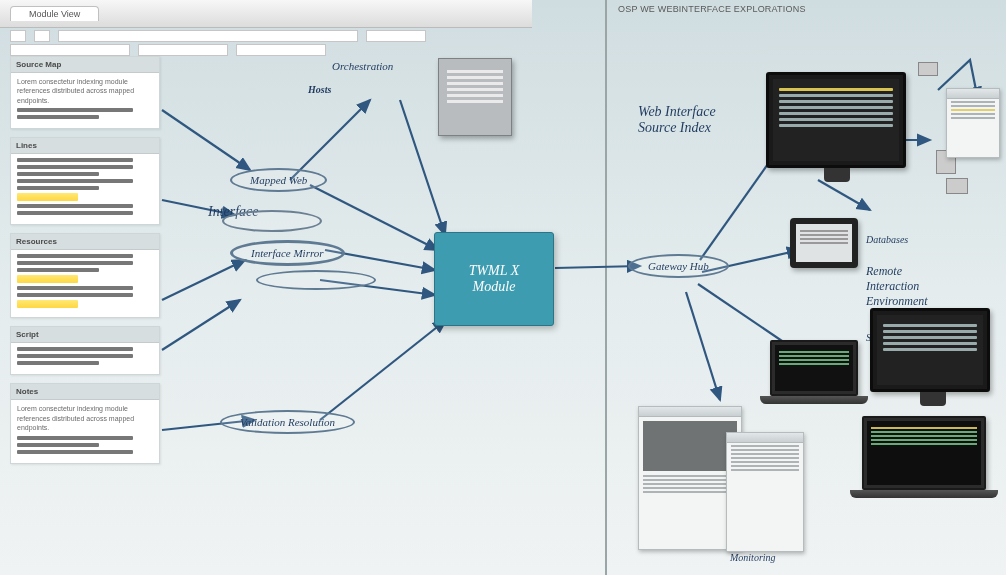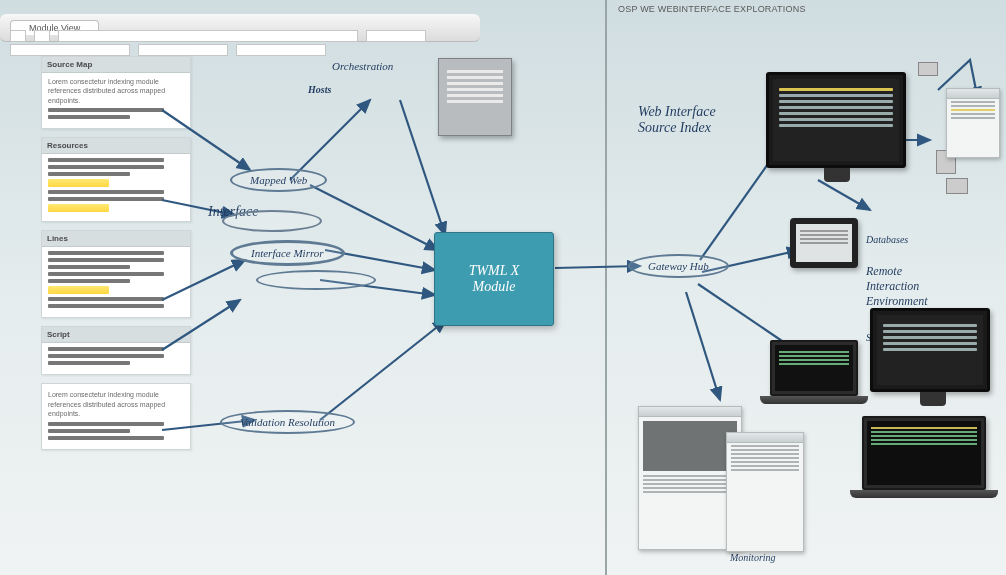--- a/index.html
+++ b/index.html
@@ -4,24 +4,23 @@
 <style>
   * { box-sizing: border-box; margin: 0; padding: 0; }
   body {
     width: 1006px; height: 575px;
     background: linear-gradient(180deg, #d0dde0 0%, #e4eced 50%, #f0f3f3 100%);
     font-family: Georgia, 'Times New Roman', serif;
     position: relative; overflow: hidden;
     color: #333;
   }
   .browser-chrome {
-    position: absolute; top: 14px; left: 0; width: 480px; height: 28px;
+    position: absolute; top: 0; left: 0; width: 532px; height: 28px;
     background: linear-gradient(#f7f7f7,#dcdcdc);
     border-bottom: 1px solid #bbb;
-    border-radius: 6px;
   }
   .browser-tab {
     position: absolute; top: 6px; left: 10px;
     background: #fff; border: 1px solid #c0c0c0; border-bottom: none;
     border-radius: 4px 4px 0 0; padding: 2px 18px; font-size: 9px;
     font-family: Arial, sans-serif; color: #555;
   }
   .addr-bar, .addr-row2 {
     position: absolute; left: 10px; width: 560px; height: 12px;
   }
@@ -33,21 +32,21 @@
   }
   .divider {
     position: absolute; top: 0; left: 605px; width: 2px; height: 575px;
     background: #9aa6a6;
   }
   .header-right {
     position: absolute; top: 4px; left: 618px; font-size: 9px;
     font-family: Arial, sans-serif; color: #5a5a5a; letter-spacing: .2px;
   }
   .sidebar {
-    position: absolute; top: 56px; left: 10px; width: 150px; margin-left: 31px;
+    position: absolute; top: 56px; left: 10px; width: 150px;
   }
   .sb-box {
     border: 1px solid #cfd6d8; background: #fff; margin-bottom: 8px; padding: 6px 6px;
     box-shadow: 1px 1px 2px rgba(0,0,0,.08);
   }
   .sb-hdr {
     font-size: 8px; font-family: Arial, sans-serif; font-weight: bold;
     background: #d6dee0; margin: -6px -6px 4px -6px; padding: 3px 5px;
     border-bottom: 1px solid #c3cbcd; color: #4a4a4a;
   }
@@ -144,47 +143,48 @@
 <div class="header-right">OSP WE   WEBINTERFACE EXPLORATIONS</div>
 
 <div class="sidebar">
   <div class="sb-box">
     <div class="sb-hdr">Source Map</div>
     <div class="sb-para">Lorem consectetur indexing module references distributed across mapped endpoints.</div>
     <div class="sb-line md"></div>
       <div class="sb-line sh"></div>
   </div>
   <div class="sb-box">
+    <div class="sb-hdr">Lines</div>
+    <div class="sb-line md"></div>
+      <div class="sb-line md"></div>
+      <div class="sb-line sh"></div>
+    <div class="sb-line md"></div>
+      <div class="sb-line sh"></div>
+    <div class="sb-line hl"></div>
+    <div class="sb-line md"></div>
+      <div class="sb-line md"></div>
+  </div>
+  <div class="sb-box">
     <div class="sb-hdr">Resources</div>
     <div class="sb-line md"></div>
       <div class="sb-line md"></div>
       <div class="sb-line sh"></div>
     <div class="sb-line hl"></div>
     <div class="sb-line md"></div>
       <div class="sb-line md"></div>
     <div class="sb-line hl"></div>
   </div>
   <div class="sb-box">
-    <div class="sb-hdr">Lines</div>
-    <div class="sb-line md"></div>
-      <div class="sb-line md"></div>
-      <div class="sb-line sh"></div>
-    <div class="sb-line md"></div>
-      <div class="sb-line sh"></div>
-    <div class="sb-line hl"></div>
-    <div class="sb-line md"></div>
-      <div class="sb-line md"></div>
-  </div>
-  <div class="sb-box">
     <div class="sb-hdr">Script</div>
     <div class="sb-line md"></div>
       <div class="sb-line md"></div>
       <div class="sb-line sh"></div>
   </div>
   <div class="sb-box">
+    <div class="sb-hdr">Notes</div>
     <div class="sb-para">Lorem consectetur indexing module references distributed across mapped endpoints.</div>
     <div class="sb-line md"></div>
       <div class="sb-line sh"></div>
       <div class="sb-line md"></div>
   </div>
 </div>
 
 <svg class="arrows">
   <defs>
     <marker id="ah" markerWidth="8" markerHeight="8" refX="6" refY="3" orient="auto">

